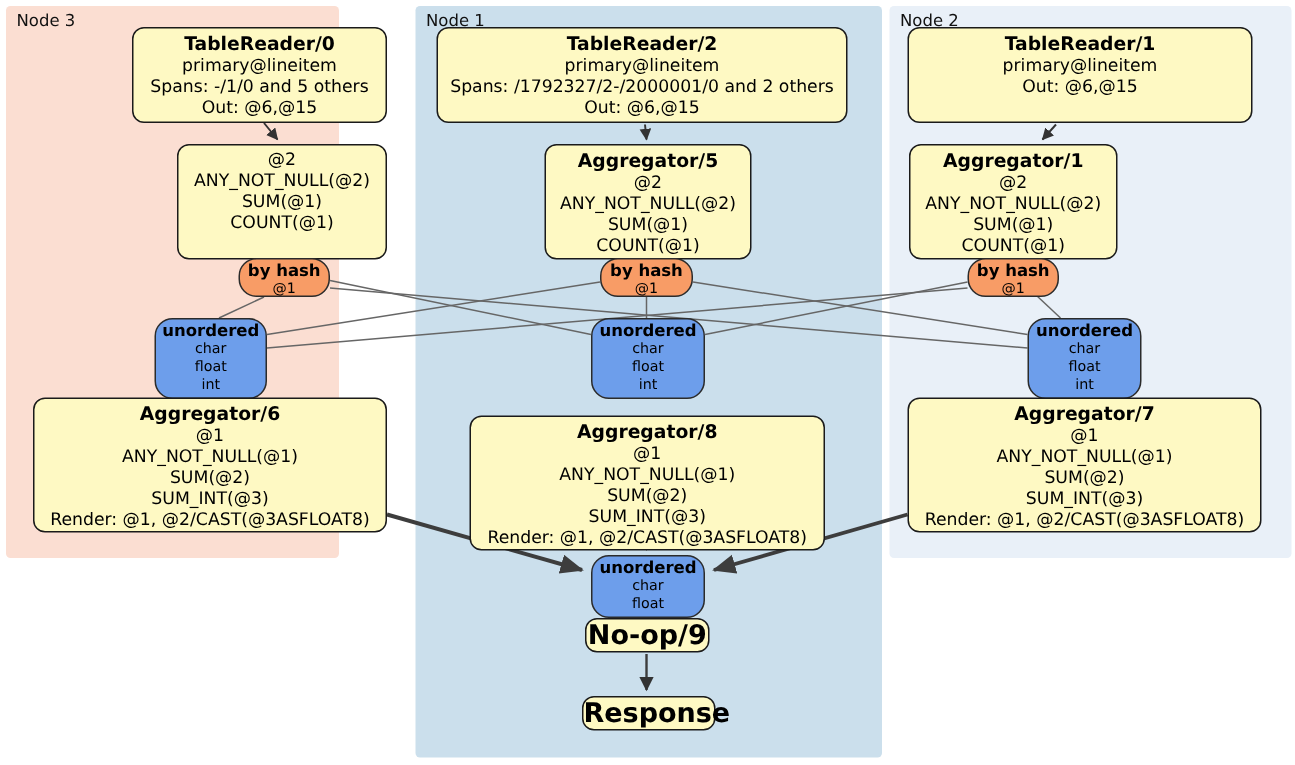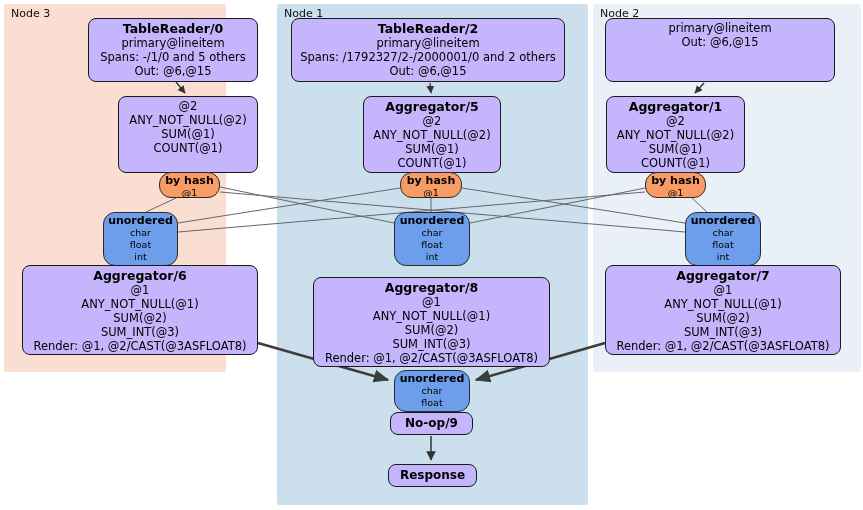--- a/index.html
+++ b/index.html
@@ -8,35 +8,35 @@
     font-family:"DejaVu Sans","Liberation Sans",sans-serif;color:#000;
     background:#ffffff;
   }
   .cluster{position:absolute;border-radius:3px;}
   .cluster-label{position:absolute;left:7px;top:3px;font-size:11px;color:#111;}
   #cluster-node3{left:4px;top:4px;width:222px;height:368px;background:#fbded2;}
   #cluster-node1{left:277px;top:4px;width:311px;height:501px;background:#cbdfec;}
   #cluster-node2{left:593px;top:4px;width:268px;height:368px;background:#e9f0f8;}
   svg.edges{position:absolute;left:0;top:0;z-index:1;}
   .box{
-    position:absolute;z-index:2;background:#c4b5fd;border:1px solid #1a1a1a;
+    position:absolute;z-index:2;background:#fef9c3;border:1px solid #1a1a1a;
     border-radius:8px;text-align:center;box-sizing:border-box;padding-top:2px;
     font-size:11.5px;line-height:14px;
   }
   .box .title{font-weight:bold;font-size:12.5px;line-height:15px;}
   .router{
     position:absolute;z-index:2;border:1px solid #2b2b2b;border-radius:12px;
     text-align:center;box-sizing:border-box;
   }
   .router .rtitle{font-weight:bold;font-size:11px;line-height:13px;padding-top:1px;}
   .router .rline{font-size:9.5px;line-height:12px;}
   .hash{background:#f89c66;}
   .unordered{background:#6d9eeb;}
   .plain{padding-top:1px;}
-  .plain .title{font-size:12px;line-height:19px;}
+  .plain .title{font-size:18px;line-height:19px;}
 </style>
 </head>
 <body>
 
 <div id="canvas">
 
   <div class="cluster" id="cluster-node3">
     <div class="cluster-label">Node 3</div>
   </div>
   <div class="cluster" id="cluster-node1">
@@ -142,20 +142,21 @@
   <div class="box" style="left:313px;top:277px;width:237px;height:90px">
     <div class="title">Aggregator/8</div>
     <div>@1</div>
     <div>ANY_NOT_NULL(@1)</div>
     <div>SUM(@2)</div>
     <div>SUM_INT(@3)</div>
     <div>Render: @1, @2/CAST(@3ASFLOAT8)</div>
   </div>
 
   <div class="box" style="left:605px;top:18px;width:230px;height:64px">
+    <div class="title">TableReader/1</div>
     <div>primary@lineitem</div>
     <div>Out: @6,@15</div>
   </div>
   <div class="box" style="left:606px;top:96px;width:139px;height:77px">
     <div class="title">Aggregator/1</div>
     <div>@2</div>
     <div>ANY_NOT_NULL(@2)</div>
     <div>SUM(@1)</div>
     <div>COUNT(@1)</div>
   </div>

